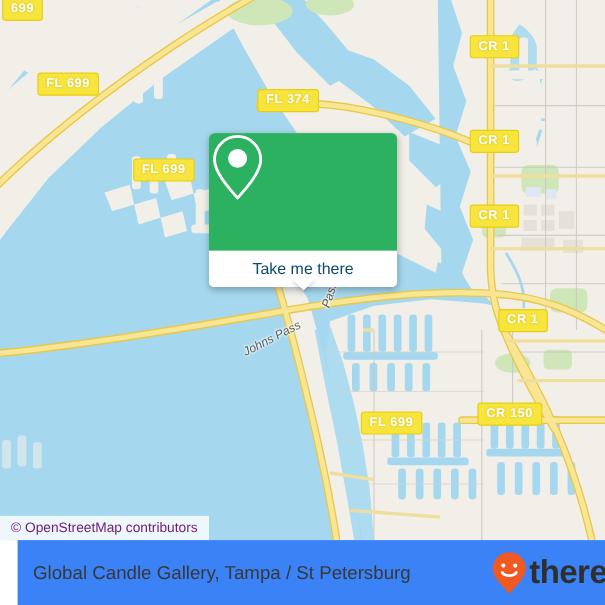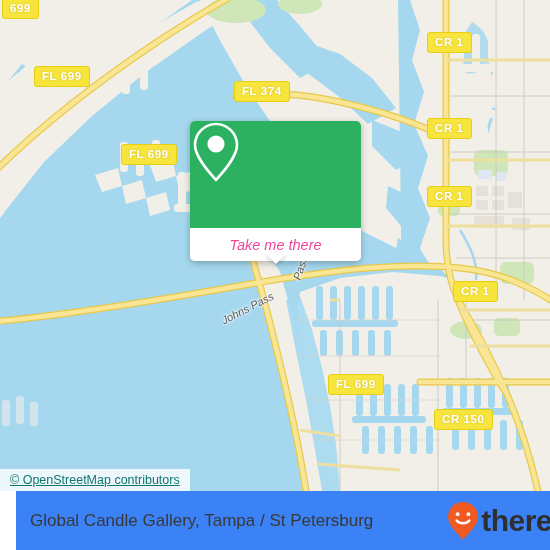--- a/index.html
+++ b/index.html
@@ -59,46 +59,44 @@
   }
   .popup-top {
     background: #2bb15f;
     height: 107px;
     display: flex; align-items: center; justify-content: center;
   }
   .popup-btn {
     background: #ffffff;
     height: 33px;
     display: flex; align-items: center; justify-content: center;
-    color: #ec4899;
+    color: #0c4a6e;
     font-size: 14.5px;
     cursor: pointer;
-    font-style: italic;
   }
   .popup-tail {
     position: absolute;
     left: 265px; top: 253px;
     width: 0; height: 0;
     border-left: 11px solid transparent;
     border-right: 11px solid transparent;
     border-top: 11px solid #ffffff;
     filter: drop-shadow(0 2px 2px rgba(0,0,0,0.18));
   }
 
   
   .attrib {
     position: absolute;
     left: 0; top: 469px;
     background: rgba(255,255,255,0.80);
-    color: #0f766e;
+    color: #701a75;
     font-size: 12.5px;
     padding: 4px 10px 5px 10px;
     white-space: nowrap;
     font-family: "Liberation Sans", sans-serif;
-    text-decoration: underline;
   }
 
   
   .footer {
     position: absolute;
     left: 16px; top: 491px;
     width: 550px; height: 59px;
     background: #3b82f6;
     overflow: hidden;
   }
@@ -363,21 +361,21 @@
     </svg>
 
     <div class="shield" style="left:2px;  top:-2px;">699</div>
     <div class="shield" style="left:34px; top:66px;">FL 699</div>
     <div class="shield" style="left:234px;top:81px;">FL 374</div>
     <div class="shield" style="left:121px;top:144px;">FL 699</div>
     <div class="shield" style="left:427px;top:32px;">CR 1</div>
     <div class="shield" style="left:427px;top:118px;">CR 1</div>
     <div class="shield" style="left:427px;top:186px;">CR 1</div>
     <div class="shield" style="left:453px;top:281px;">CR 1</div>
-    <div class="shield" style="left:434px;top:366px;margin-top:43px;">CR 150</div>
+    <div class="shield" style="left:434px;top:366px;">CR 150</div>
     <div class="shield" style="left:328px;top:374px;">FL 699</div>
 
     <div class="water-label" style="left:219px; top:302px; transform:rotate(-27deg);">Johns Pass</div>
     <div class="water-label" style="left:288px; top:262px; transform:rotate(-72deg);">Pass</div>
 
     <div class="popup">
       <div class="popup-top">
         <svg width="52" height="62" viewBox="0 0 52 62" xmlns="http://www.w3.org/2000/svg">
           <path d="M26 3 C14.5 3 5 12.4 5 24 C5 36.5 20 52 26 59 C32 52 47 36.5 47 24 C47 12.4 37.5 3 26 3 Z" fill="none" stroke="#ffffff" stroke-width="2.6" stroke-linejoin="round"></path>
           <circle cx="26" cy="23" r="8.6" fill="#ffffff"></circle>

